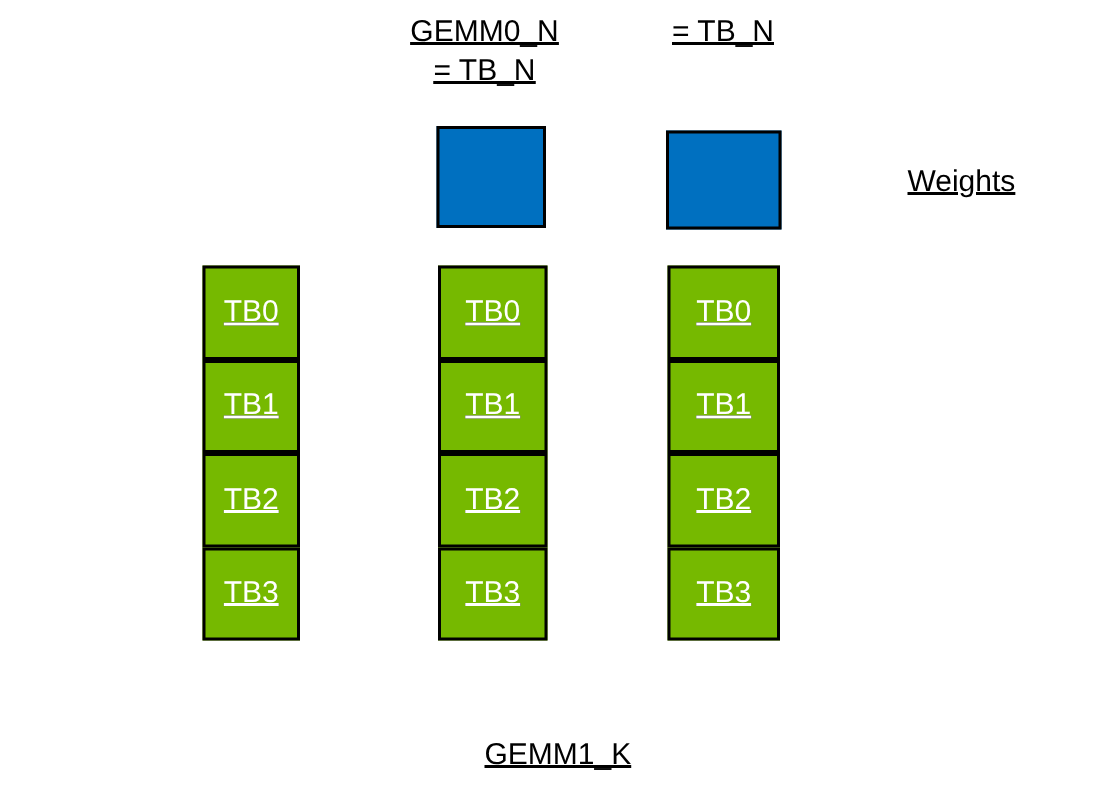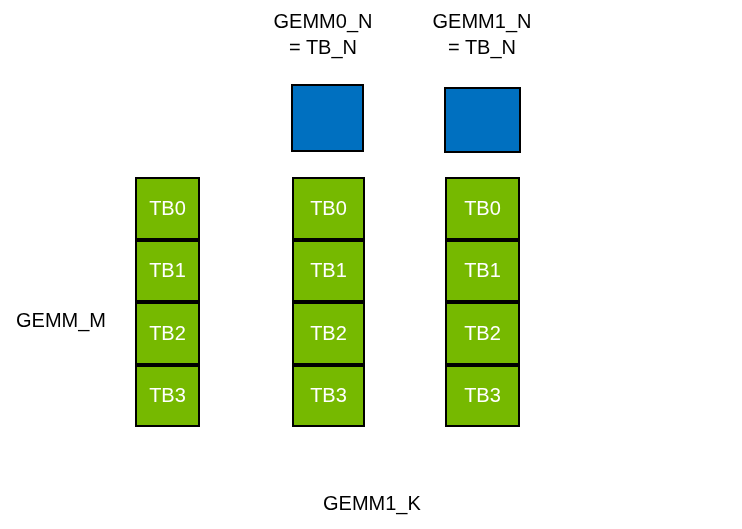--- a/index.html
+++ b/index.html
@@ -3,21 +3,21 @@
 <meta charset="utf-8">
 <style>
   :root {
     --green: #76B900;
     --blue: #0070C0;
     --border: #000000;
     --block_text: #FFFFFF;
     --label_text: #000000;
     --background: #FFFFFF;
   }
-  * { margin: 0; padding: 0; box-sizing: border-box; }
+  * { margin: 0; padding: 0; box-sizing: border-box; text-decoration: underline; }
   html, body { background: var(--background); }
   body {
     font-family: "Liberation Sans", "DejaVu Sans", sans-serif;
     color: var(--label_text);
   }
   .canvas {
     position: relative;
     width: 742px;
     height: 529px;
     background: var(--background);
@@ -57,21 +57,20 @@
 </head>
 <body>
 
 <div class="canvas">
 
   <div class="lbl centered" style="left:323px; top:8px;">
     <div>GEMM0_N</div>
     <div>= TB_N</div>
   </div>
   <div class="lbl centered" style="left:482px; top:8px;">
-    <div>GEMM1_N</div>
     <div>= TB_N</div>
   </div>
 
   <div class="weight-sq" style="left:291px; top:84px; width:73px; height:68px;"></div>
   <div class="weight-sq" style="left:444px; top:87px; width:77px; height:66px;"></div>
 
   <div class="col" style="left:135px; width:65px;">
     <div class="tb">TB0</div>
     <div class="tb">TB1</div>
     <div class="tb">TB2</div>
@@ -85,17 +84,17 @@
     <div class="tb">TB3</div>
   </div>
 
   <div class="col" style="left:445px; width:75px;">
     <div class="tb">TB0</div>
     <div class="tb">TB1</div>
     <div class="tb">TB2</div>
     <div class="tb">TB3</div>
   </div>
 
-  <div class="lbl" style="left:16px; top:307px;">GEMM_M</div>
+  <div class="lbl" style="left:605px; top:108px;">Weights</div>
 
   <div class="lbl" style="left:275px; top:490px;margin-left:48px;">GEMM1_K</div>
 
 </div>
 
 </body></html>

